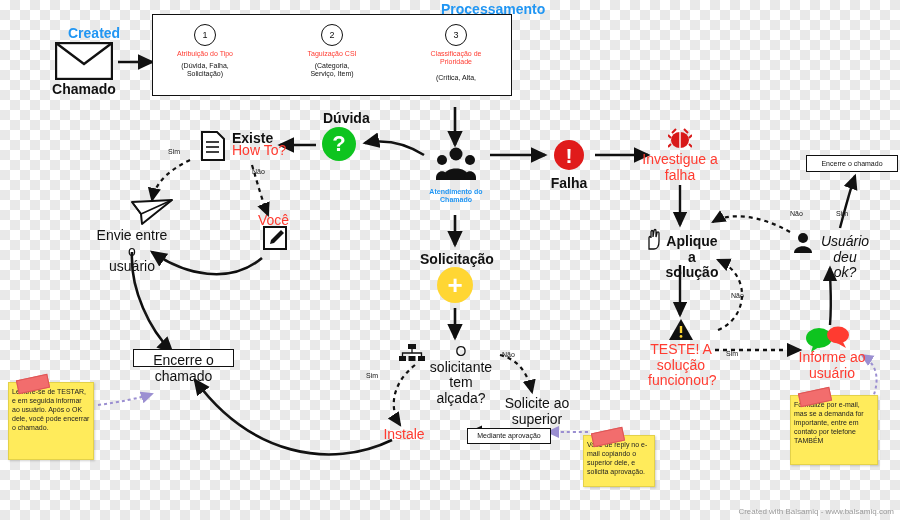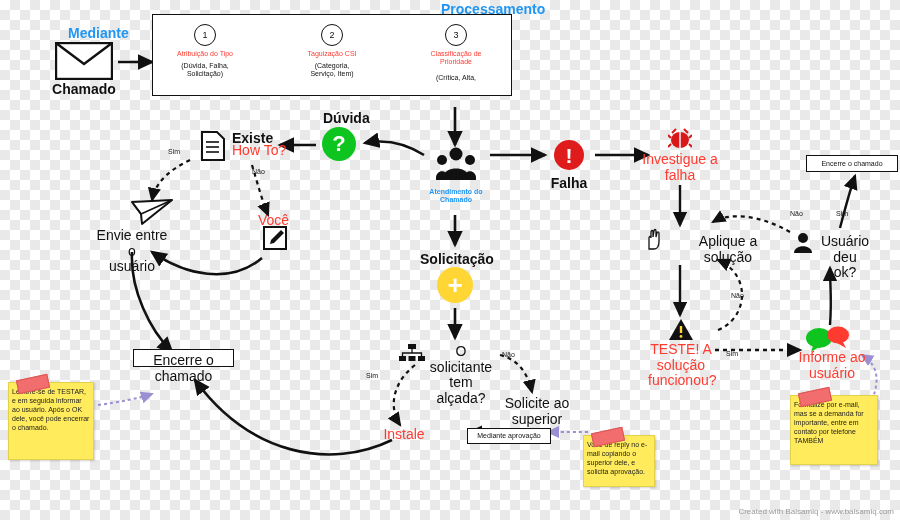--- a/index.html
+++ b/index.html
@@ -151,21 +151,21 @@
 
   <path d="M262,258 C230,285 185,275 152,252" stroke="#111" stroke-width="2.6" fill="none" marker-end="url(#ah)"></path>
 
   <path d="M132,252 C130,290 150,330 172,352" stroke="#111" stroke-width="2.6" fill="none" marker-end="url(#ah)"></path>
 
   <path d="M98,405 C120,402 140,398 152,394" stroke="#9b8fd1" stroke-width="2" fill="none" stroke-dasharray="3,3" marker-end="url(#ahp)"></path>
   <path d="M588,432 C570,432 556,432 548,432" stroke="#9b8fd1" stroke-width="2" fill="none" stroke-dasharray="3,3" marker-end="url(#ahp)"></path>
   <path d="M872,400 C880,380 878,365 862,355" stroke="#9b8fd1" stroke-width="2" fill="none" stroke-dasharray="3,3" marker-end="url(#ahp)"></path>
 </svg>
 
-<div class="lbl s8 b blue" style="left:68px;top:26px;">Mediante</div>
+<div class="lbl s8 b blue" style="left:68px;top:26px;">Created</div>
 <div class="lbl s8 b blue" style="left:441px;top:2px;">Processamento</div>
 
 <div class="node" style="left:55px;top:42px;">
   <svg width="58" height="38" viewBox="0 0 58 38">
     <rect x="1" y="1" width="56" height="36" fill="#fff" stroke="#111" stroke-width="2.4"></rect>
     <path d="M1,1 L29,22 L57,1" fill="none" stroke="#111" stroke-width="2.4"></path>
   </svg>
 </div>
 <div class="lbl s8 b black c" style="left:52px;top:82px;width:64px;">Chamado</div>
 
@@ -253,21 +253,21 @@
   </svg>
 </div>
 <div class="lbl s8 red c" style="left:642px;top:152px;width:76px;white-space:pre-line;">Investigue a
 falha</div>
 
 <div class="node" style="left:645px;top:228px;">
   <svg width="20" height="22" viewBox="0 0 20 22">
     <path d="M4,21 L4,10 C4,8 6,8 6,10 L6,4 C6,2 8,2 8,4 L8,9 L9,3 C9,1 11,1 11,3 L11,9 L12,5 C12,3.4 14,3.4 14,5 L14,13 C14,18 12,21 9,21 Z" fill="#fff" stroke="#111" stroke-width="1.3"></path>
   </svg>
 </div>
-<div class="lbl s8 black c" style="left:698px;top:234px;width:60px;white-space:pre-line;">Aplique a
+<div class="lbl s8 black c" style="left:662px;top:234px;width:60px;white-space:pre-line;font-weight:bold;">Aplique a
 solução</div>
 <div class="lbl tiny black" style="left:731px;top:292px;">Não</div>
 
 <div class="node" style="left:668px;top:318px;">
   <svg width="26" height="24" viewBox="0 0 26 24">
     <path d="M13,1 L25,22 L1,22 Z" fill="#111"></path>
     <path d="M13,8 L13,15" stroke="#ffd633" stroke-width="2.4"></path>
     <circle cx="13" cy="18.4" r="1.4" fill="#ffd633"></circle>
   </svg>
 </div>
@@ -286,21 +286,21 @@
 </div>
 <div class="lbl s8 red c" style="left:798px;top:350px;width:68px;white-space:pre-line;">Informe ao
 usuário</div>
 
 <div class="node" style="left:793px;top:232px;">
   <svg width="20" height="22" viewBox="0 0 20 22">
     <circle cx="10" cy="6" r="5" fill="#111"></circle>
     <path d="M1,21 C1,12 19,12 19,21 Z" fill="#111"></path>
   </svg>
 </div>
-<div class="lbl s8 black c" style="left:812px;top:234px;width:66px;white-space:pre-line;">Usuário deu
+<div class="lbl s8 black c" style="left:812px;top:234px;width:66px;white-space:pre-line;font-style:italic;">Usuário deu
 ok?</div>
 <div class="lbl tiny black" style="left:790px;top:210px;">Não</div>
 <div class="lbl tiny black" style="left:836px;top:210px;">Sim</div>
 
 <div class="boxline" style="left:806px;top:155px;width:92px;height:17px;"></div>
 <div class="lbl tiny black c" style="left:806px;top:160px;width:92px;">Encerre o chamado</div>
 
 <div class="lbl s8 b black c" style="left:420px;top:252px;width:72px;">Solicitação</div>
 <div class="node yellowplus" style="left:437px;top:267px;">+</div>
 

